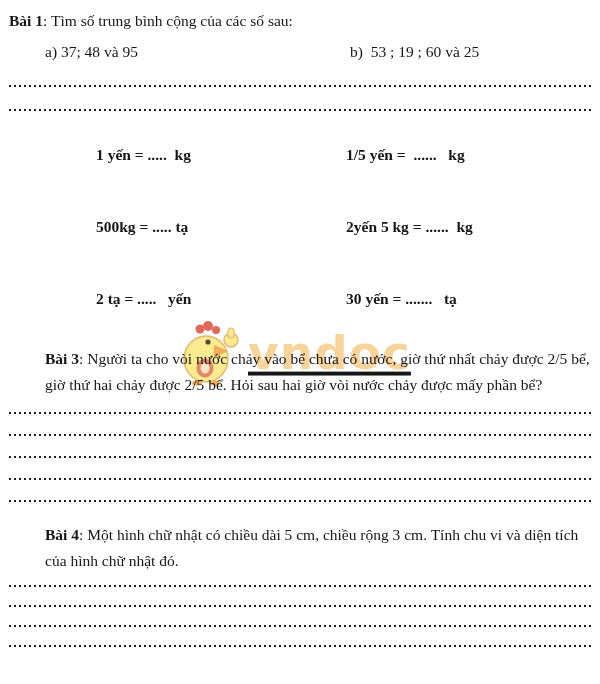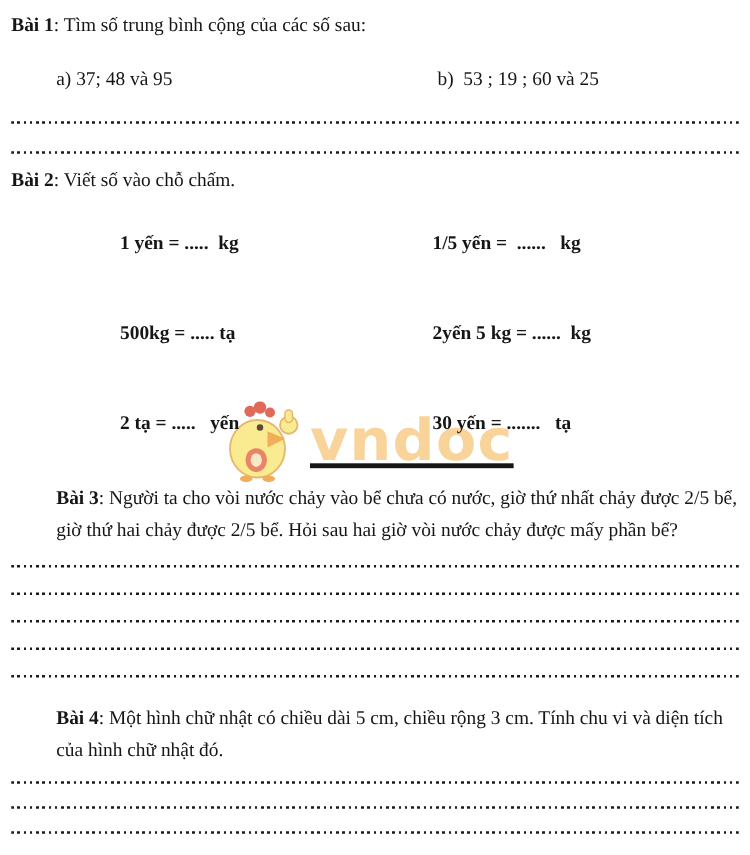--- a/index.html
+++ b/index.html
@@ -12,21 +12,21 @@
     color:#161616;
     font-family:"Liberation Serif","DejaVu Serif",serif;
     font-size:15.5px;
     overflow:hidden;
   }
   .content{position:relative;z-index:1;}
   p{margin:0;}
   .prob-title{line-height:22px;}
   .prob-para{line-height:26px;margin-left:36px;}
   .prob-label{font-weight:bold;}
-  .options{display:flex;margin:21px 0 0 36px;line-height:22px;white-space:pre;}
+  .options{display:flex;margin:9px 0 0 36px;line-height:22px;white-space:pre;}
   .opt-b{margin-left:212px;}
   .conv-row{margin-top:6px;line-height:22px;white-space:pre;font-weight:bold;}
   .conv-left{display:inline-block;margin-left:56px;width:250px;}
   .ans{
     height:2px;
     background:repeating-linear-gradient(90deg,#1b1b1b 0 2px,transparent 2px 5px);
   }
   .b1 .ans{margin-top:22px;}
   .b1 .ans:first-of-type{margin-top:16px;}
   .b3 .ans{margin-top:20px;}
@@ -80,21 +80,20 @@
       <p class="prob-title"><span class="prob-label">Bài 1</span><span>: Tìm số trung bình cộng của các số sau:</span></p>
       <div class="options">
         <span>a) 37; 48 và 95</span>
         <span class="opt-b">b)  53 ; 19 ; 60 và 25</span>
       </div>
       <div class="ans"></div>
       <div class="ans"></div>
     </div>
 
     <div class="b2 mt-sec">
-      <p class="prob-title"><span class="prob-label">Bài 2</span><span>: Viết số vào chỗ chấm.</span></p>
       <div class="conv-row">
         <span class="conv-left">1 yến = .....  kg</span><span>1/5 yến =  ......   kg</span>
       </div>
       <div class="conv-row">
         <span class="conv-left">500kg = ..... tạ</span><span>2yến 5 kg = ......  kg</span>
       </div>
       <div class="conv-row">
         <span class="conv-left">2 tạ = .....   yến</span><span>30 yến = .......   tạ</span>
       </div>
     </div>

